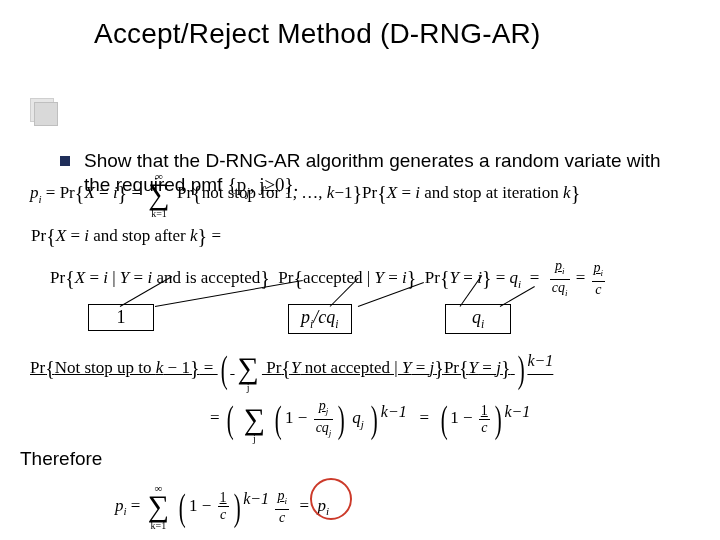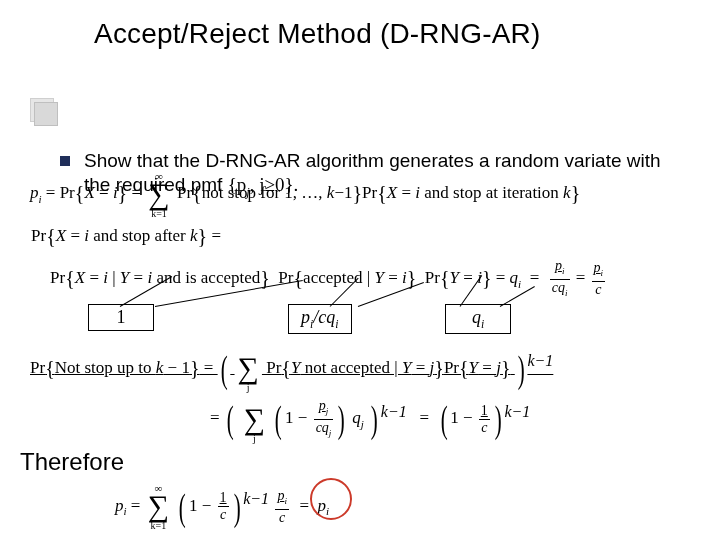--- a/index.html
+++ b/index.html
@@ -119,21 +119,21 @@
   .connect {
     position: absolute;
     height: 1px;
     background: #000;
     transform-origin: left center;
   }
   .therefore {
     position: absolute;
     left: 20px;
     top: 448px;
-    font-size: 24px;
+    font-size: 19px;
   }
   .circle-red {
     position: absolute;
     border: 2.5px solid #cc3a2a;
     border-radius: 50%;
   }
 </style>
 </head>
 <body>
 

